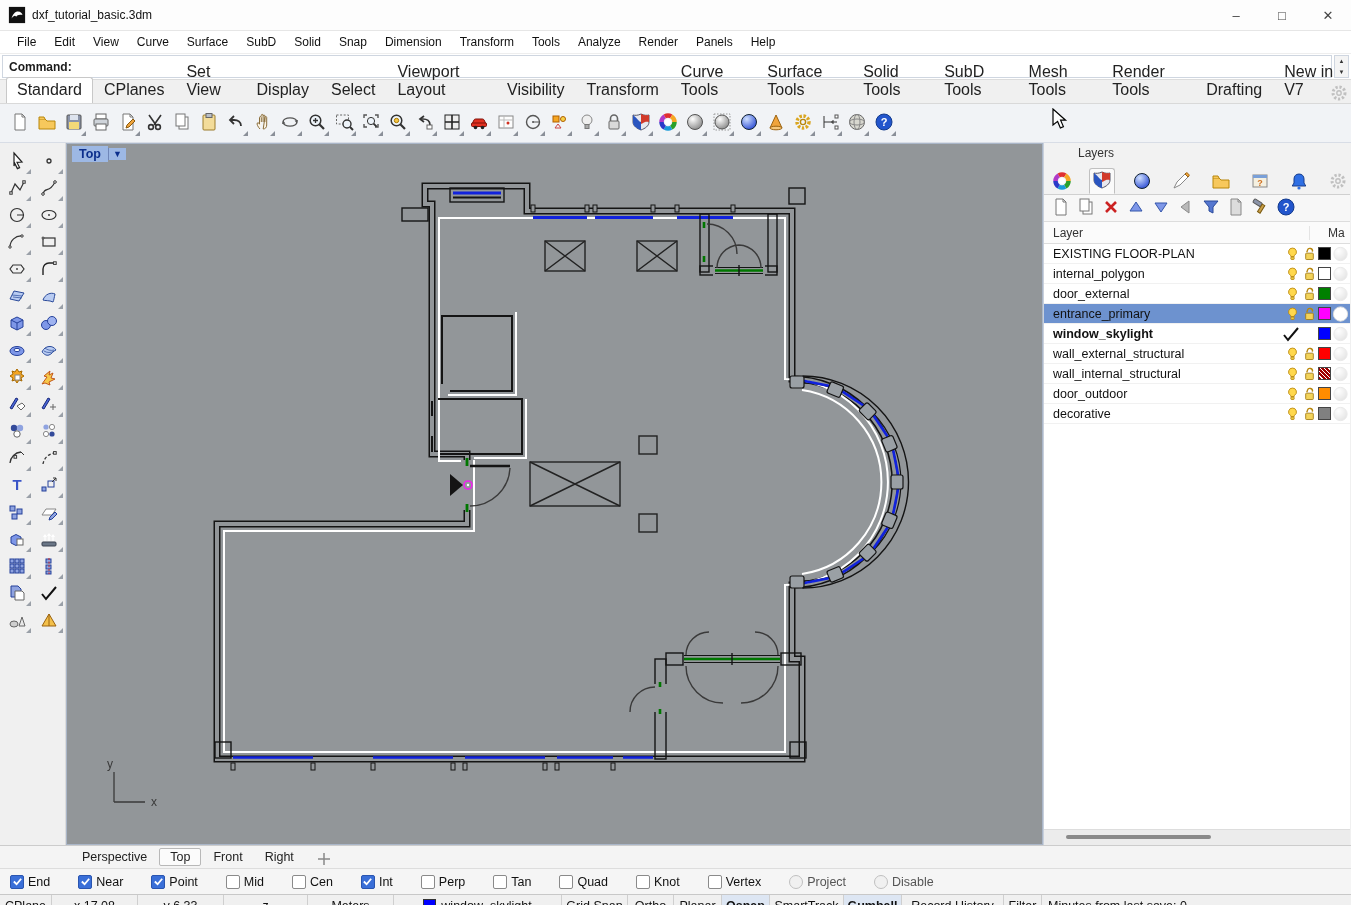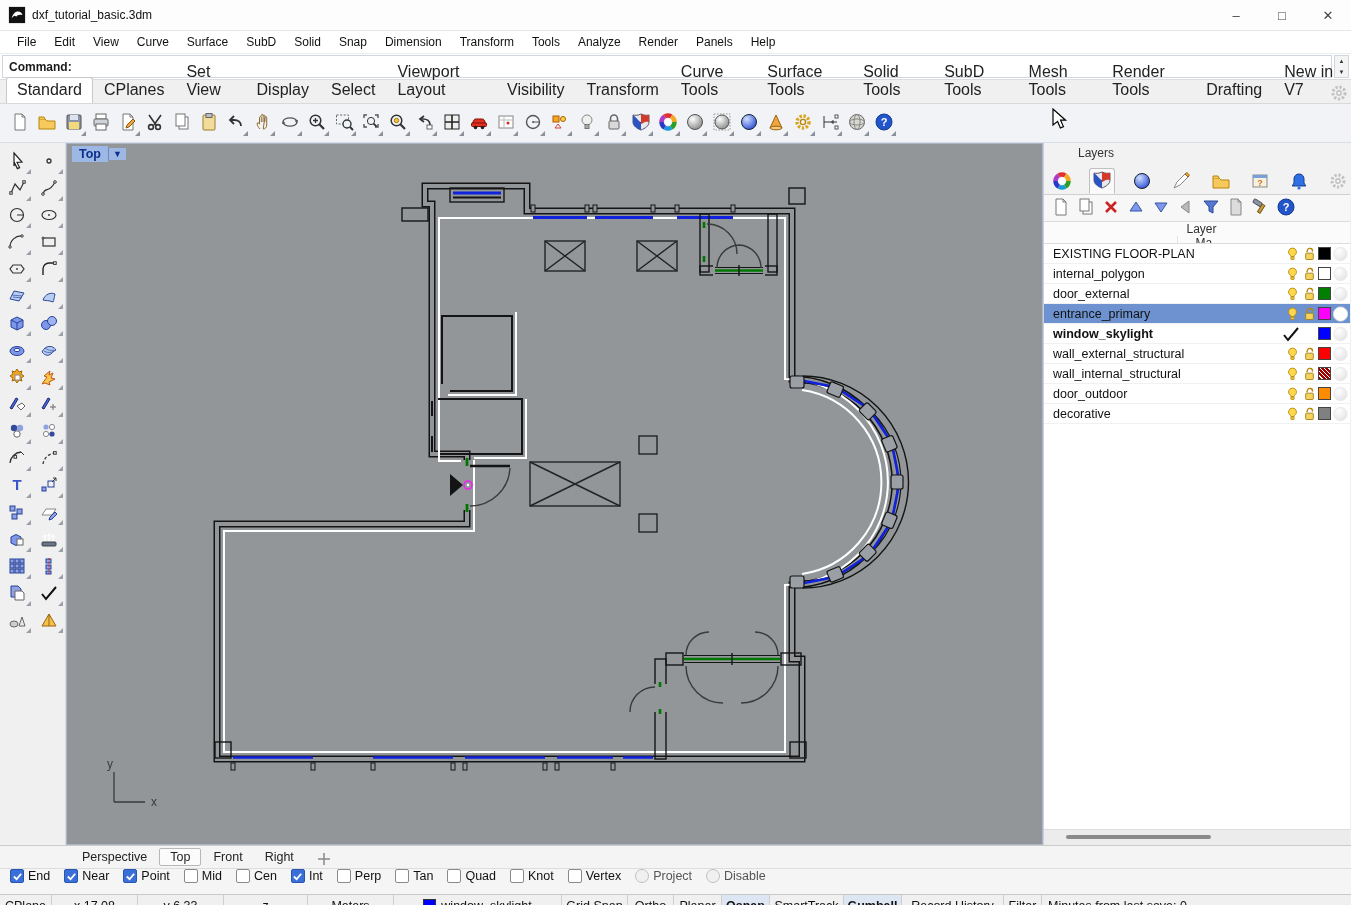--- a/index.html
+++ b/index.html
@@ -32,41 +32,41 @@
   .vplabel .nm{background:#9db8e4;color:#0c2f8c;font-weight:bold;padding:1px 7px;font-size:12.5px;}
   .vplabel .dd{background:#9db8e4;color:#0c2f8c;border-left:1px solid #6f86b8;padding:1px 4px;font-size:9px;}
   .plansvg{position:absolute;left:0;top:0;}
   .rightpanel{width:306px;background:#f2f2f2;border-left:1px solid #c8d0dc;display:flex;flex-direction:column;}
   .paneltitle{height:19px;padding:3px 0 0 8px;color:#333;font-size:12px;margin-left:26px;}
   .ptabs{height:29px;display:flex;align-items:flex-end;padding-left:6px;gap:16px;border-bottom:1px solid #d0d0d0;}
   .ptab{width:26px;height:24px;display:flex;align-items:center;justify-content:center;}
   .ptab.active{background:#fafafa;border:1px solid #c0c0c0;border-bottom:1px solid #fafafa;border-radius:3px 3px 0 0;}
   .ptoolbar{height:26px;display:flex;align-items:center;padding-left:6px;gap:4px;background:#f7f7f7;border-bottom:1px solid #ddd;}
   .ptb{width:21px;height:21px;display:flex;align-items:center;justify-content:center;}
-  .lheader{height:21px;display:flex;align-items:center;background:#fbfbfb;border-bottom:1px solid #ddd;font-size:12px;color:#333;flex-direction:column;}
+  .lheader{height:21px;display:flex;align-items:center;background:#fbfbfb;border-bottom:1px solid #ddd;font-size:12px;color:#333;}
   .lheader .hl{padding-left:9px;flex:1;}
   .lheader .hm{width:22px;border-left:1px solid #e4e4e4;padding-left:18px;overflow:hidden;}
   .lrows{background:#fff;flex:1;overflow:hidden;}
   .lrow{height:19px;display:flex;align-items:center;border-bottom:1px solid #f1f1f1;}
   .lrow .nm{flex:1;padding-left:9px;font-size:12.5px;color:#111;white-space:nowrap;overflow:hidden;}
   .lrow.bold .nm{font-weight:bold;}
   .lrow.sel{background:#6d92cf;}
   .lrow .ic{width:17px;height:17px;display:flex;align-items:center;justify-content:center;}
   .lrow .chk{width:20px;height:17px;display:flex;align-items:center;justify-content:center;}
   .swatch{width:13px;height:13px;border:1px solid #444;box-sizing:border-box;}
   .swatch.pattern{background:repeating-linear-gradient(45deg,#a00000 0 2px,#fff 2px 3px)!important;}
   .mat{width:19px;height:17px;display:flex;align-items:center;justify-content:center;opacity:.22;}
   .mat.on{opacity:1;}
   .pscroll{height:15px;background:#ececec;border-top:1px solid #ddd;position:relative;}
   .pthumb{position:absolute;left:22px;top:5px;width:145px;height:4px;background:#8a8a8a;border-radius:2px;}
   .vtabs{height:22px;background:#f4f4f4;display:flex;align-items:center;padding-left:72px;gap:2px;border-top:1px solid #ccc;}
   .vtab{padding:1px 10px;color:#222;font-size:12.5px;}
   .vtab.active{background:#fbfbfb;border:1px solid #b8b8b8;border-radius:2px;}
   .vtabplus{margin-left:8px;width:16px;height:16px;}
-  .osnaprow{height:25px;background:#f5f5f5;display:flex;align-items:flex-start;padding-left:10px;gap:14px;border-top:1px solid #ddd;}
+  .osnaprow{height:25px;background:#f5f5f5;display:flex;align-items:center;padding-left:10px;gap:28px;border-top:1px solid #ddd;}
   .osnap{display:flex;align-items:center;gap:4px;font-size:12.5px;color:#111;}
   .cb{width:14px;height:14px;border:1px solid #8a8a8a;background:#fff;border-radius:2px;display:flex;align-items:center;justify-content:center;box-sizing:border-box;}
   .cb.on{background:#3a6fd8;border-color:#2a55b0;}
   .osnap.muted{color:#555;}
   .osnap.muted .cb{border-color:#c0c0c0;background:#f0f0f0;border-radius:7px;}
   .statusbar{height:21px;background:#f0f0f0;display:flex;align-items:stretch;border-top:1px solid #c8c8c8;font-size:12.5px;}
   .scell{display:flex;align-items:center;justify-content:center;border-right:1px solid #cfcfcf;padding:0 6px;box-sizing:border-box;gap:5px;color:#111;white-space:nowrap;}
   .scell.active{font-weight:bold;background:#dde6f3;}
   .scell.grow{flex:1;justify-content:flex-start;border-right:none;}
   .sswatch{width:11px;height:11px;border:1px solid #333;}

